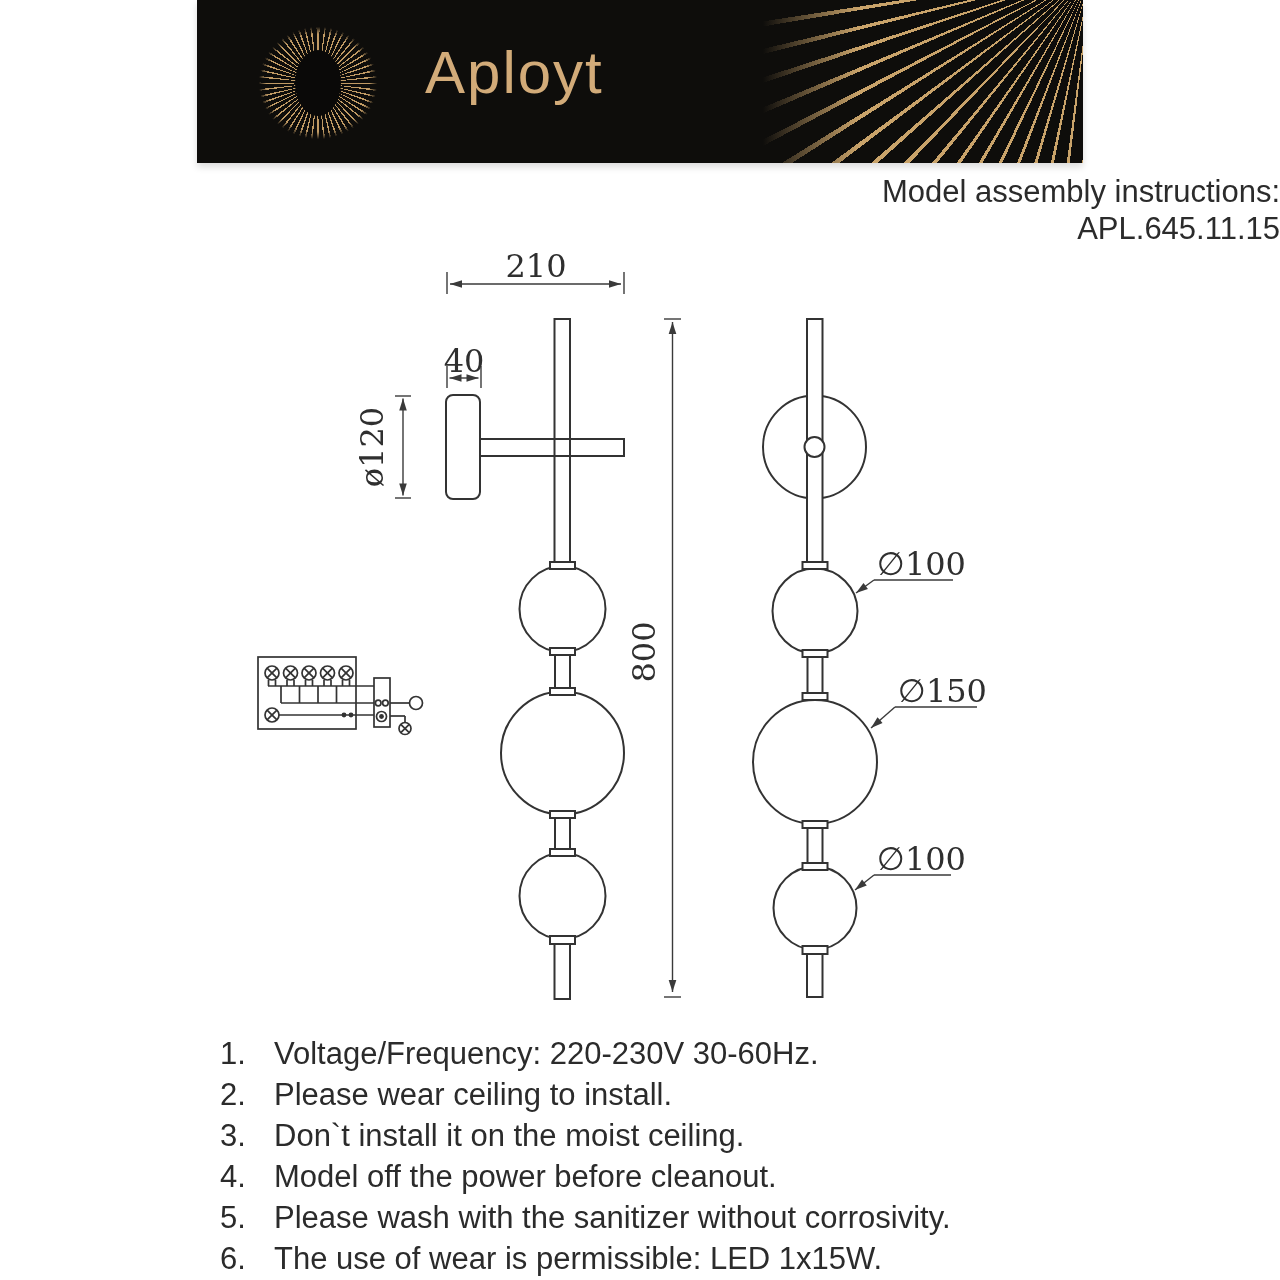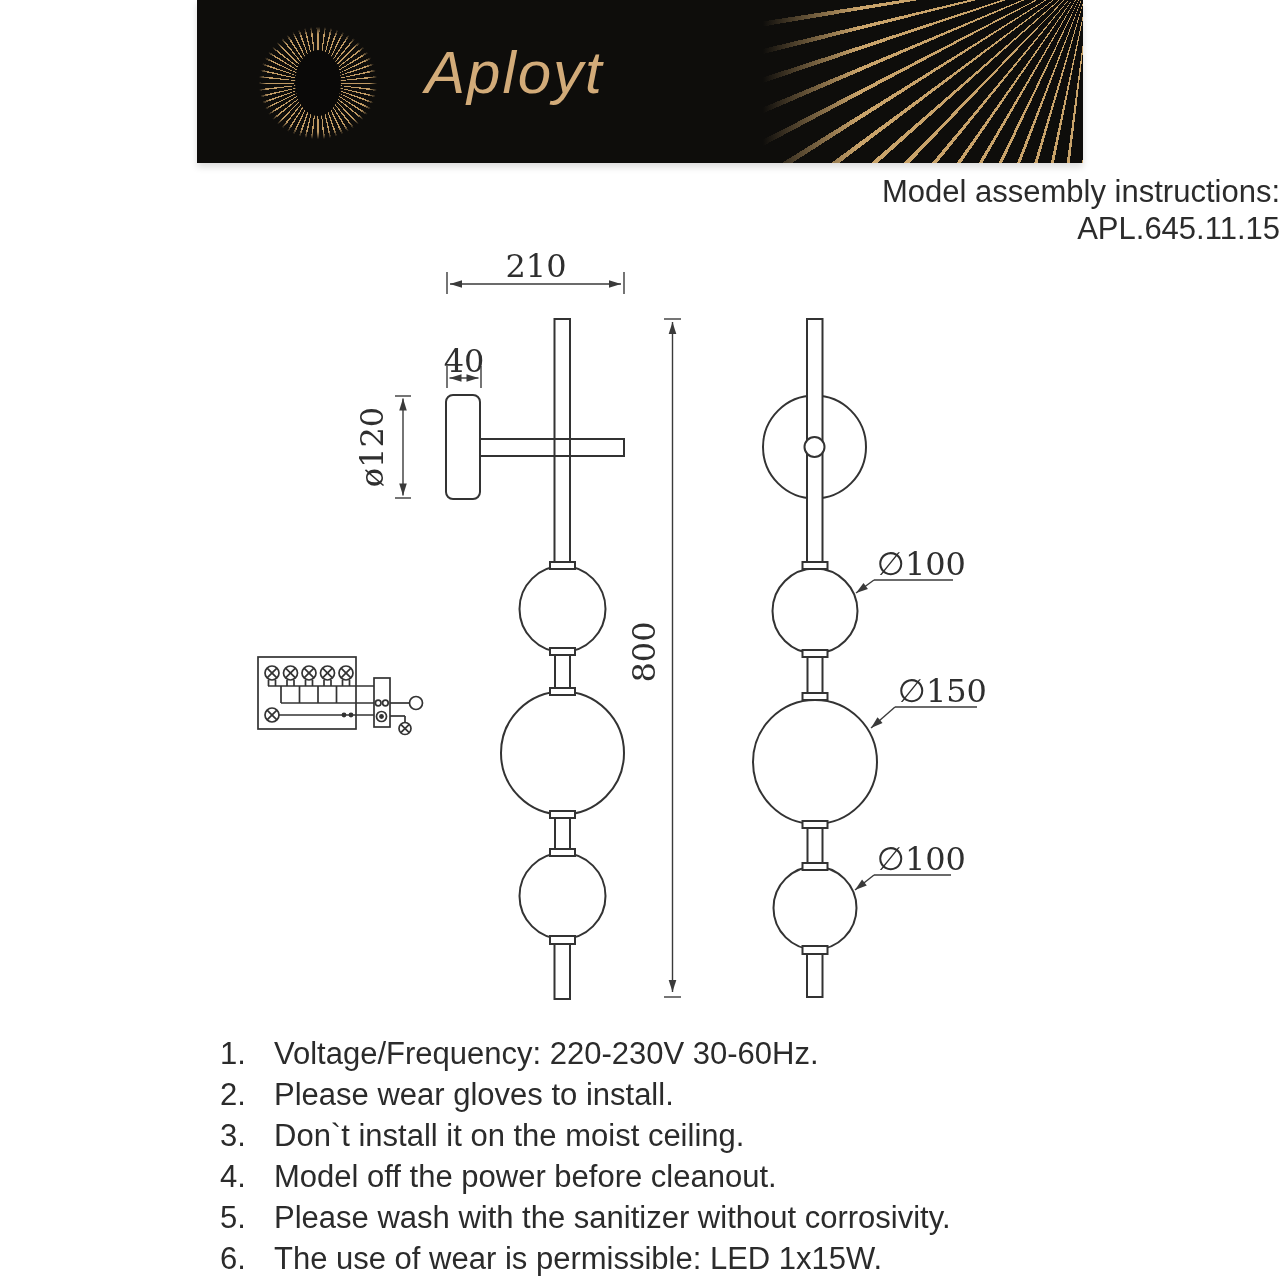--- a/index.html
+++ b/index.html
@@ -1,21 +1,21 @@
 <!DOCTYPE html>
 <html><head>
 <meta charset="utf-8">
 <style>
   html,body{margin:0;padding:0;background:#ffffff;}
   #page{position:relative;width:1280px;height:1280px;background:#ffffff;overflow:hidden;
         font-family:"Liberation Sans",sans-serif;color:#2b2b2b;}
 
   
   #banner{position:absolute;left:197px;top:0;width:886px;height:163px;background:#0e0d0b;
-          box-shadow:0 4px 7px rgba(0,0,0,.14);font-style:italic;}
+          box-shadow:0 4px 7px rgba(0,0,0,.14);}
   #starburst{position:absolute;left:43px;top:9px;width:156px;height:148px;border-radius:50%;
     background:repeating-conic-gradient(from 0deg at 50% 50%,
        rgba(203,163,106,.95) 0deg 1.7deg, rgba(14,13,11,0) 1.7deg 6.4deg);
     -webkit-mask:radial-gradient(ellipse 50% 50% at 50% 50%, #000 0 66%, transparent 76%);
             mask:radial-gradient(ellipse 50% 50% at 50% 50%, #000 0 66%, transparent 76%);}
   #starburst .hole{position:absolute;left:50%;top:50%;width:46px;height:66px;margin:-33px 0 0 -23px;
     background:#0a0908;border-radius:50%;}
   #brand{position:absolute;left:228px;top:42px;font-size:60px;line-height:62px;font-weight:300;
     letter-spacing:2px;color:#d2ab79;font-family:"Liberation Sans",sans-serif;}
   #rayfan{position:absolute;right:0;top:0;width:320px;height:163px;
@@ -213,21 +213,21 @@
     </g>
   </svg>
 
   <div id="instructions">
     <div class="li-row">
       <span class="li-num">1.</span>
       <span class="li-txt">Voltage/Frequency: 220-230V 30-60Hz.</span>
     </div>
     <div class="li-row">
       <span class="li-num">2.</span>
-      <span class="li-txt">Please wear gloves to install.</span>
+      <span class="li-txt">Please wear ceiling to install.</span>
     </div>
     <div class="li-row">
       <span class="li-num">3.</span>
       <span class="li-txt">Don`t install it on the moist ceiling.</span>
     </div>
     <div class="li-row">
       <span class="li-num">4.</span>
       <span class="li-txt">Model off the power before cleanout.</span>
     </div>
     <div class="li-row">

